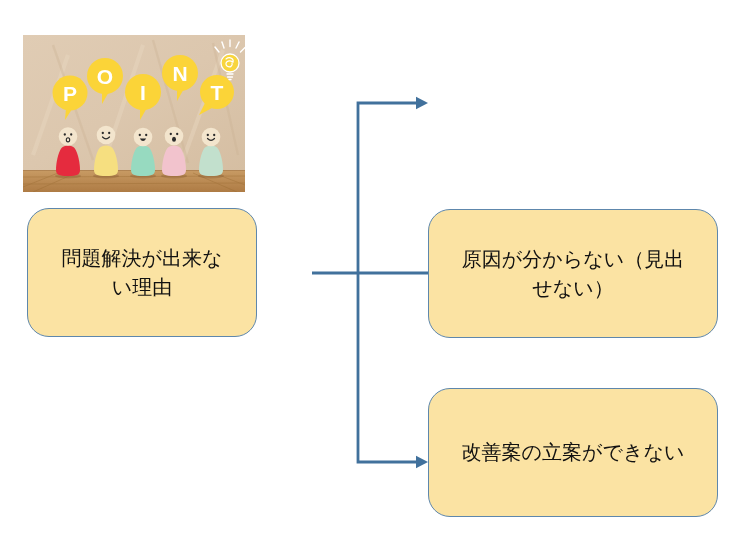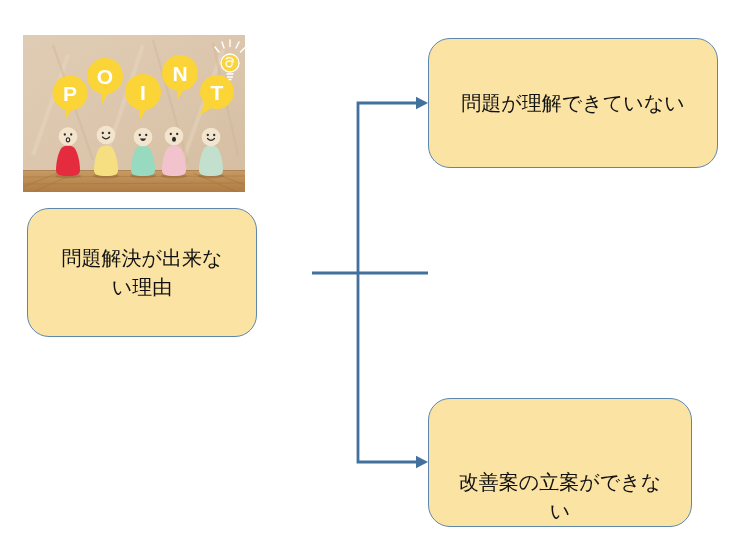--- a/index.html
+++ b/index.html
@@ -14,21 +14,21 @@
   .box{
     position:absolute;box-sizing:border-box;
     background:#FBE3A3;border:1.6px solid #5E87AC;border-radius:22px;
     display:flex;align-items:center;justify-content:center;
     text-align:center;font-size:20px;color:#111111;line-height:1.45;
     padding:0 26px;
   }
   .box-root{left:27px;top:208px;width:230px;height:129px;}
   .box-r1{left:428px;top:38px;width:290px;height:130px;}
   .box-r2{left:428px;top:209px;width:290px;height:129px;}
-  .box-r3{left:428px;top:398px;width:264px;height:129px;align-items:flex-end;}
+  .box-r3{left:428px;top:388px;width:290px;height:129px;}
   .bubble-letter{font-weight:bold;font-size:21px;}
 </style>
 </head>
 <body>
 
 <div class="canvas">
 
   <svg class="photo" viewBox="0 0 222 157" aria-hidden="true">
     <defs>
       <linearGradient id="floorGrad" x1="0" y1="0" x2="0" y2="1">
@@ -175,20 +175,20 @@
     <g fill="#41719C">
       <polygon points="428,103 416,96.8 416,109.2"></polygon>
       <polygon points="428,462 416,455.8 416,468.2"></polygon>
     </g>
   </svg>
 
   <div class="box box-root">
     <span>問題解決が出来ない理由</span>
   </div>
 
-  <div class="box box-r1">
-    <span>問題が理解できていない</span>
+  <div class="box box-r2">
+    <span>原因が分からない（見出せない）</span>
   </div>
   <div class="box box-r3">
     <span>改善案の立案ができない</span>
   </div>
 
 </div>
 
 </body></html>

